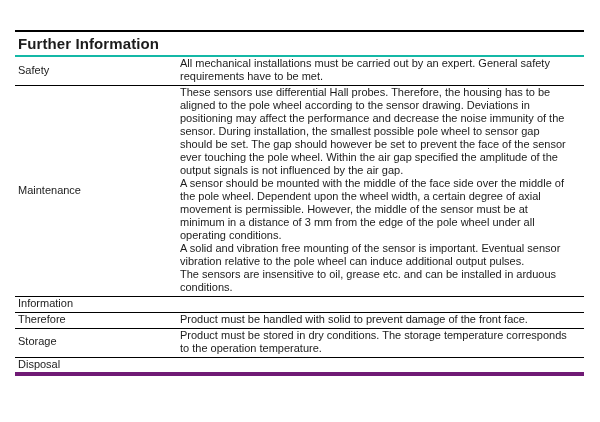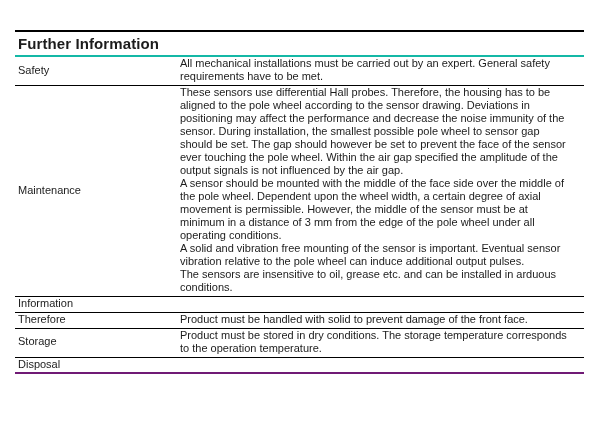--- a/index.html
+++ b/index.html
@@ -34,21 +34,21 @@
     border-bottom: 2px solid #14b8a6;
     letter-spacing: 0.1px;
   }
   .row {
     display: flex;
     align-items: center;
     border-bottom: 1px solid #000000;
     padding: 0 0 2px 0;
   }
   .row:last-child {
-    border-bottom: 2px solid #701a75;
+    border-bottom: 4px solid #701a75;
   }
   .row .label {
     width: 162px;
     flex-shrink: 0;
     padding-left: 3px;
     font-size: 11px;
     line-height: 12.6px;
   }
   .row .content {
     flex: 1;

